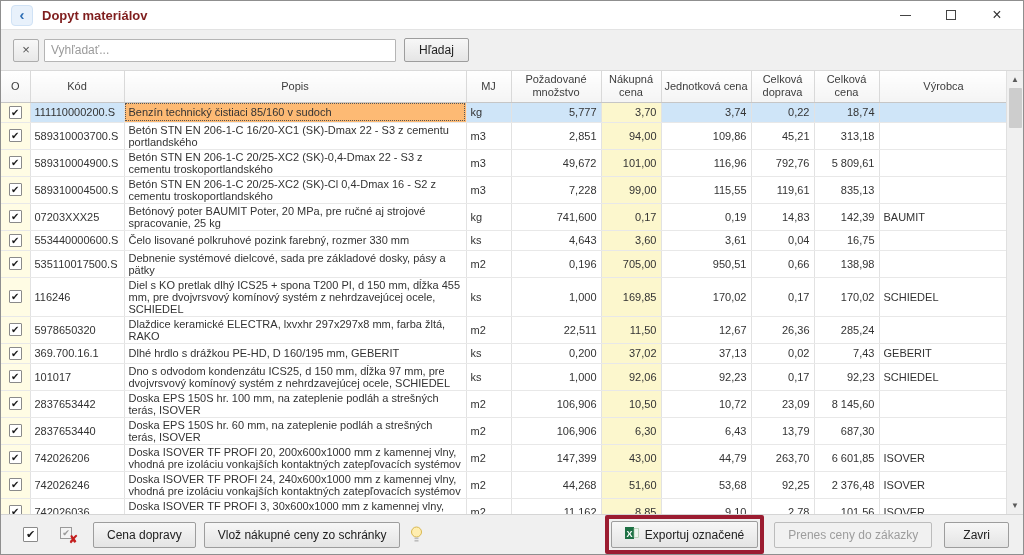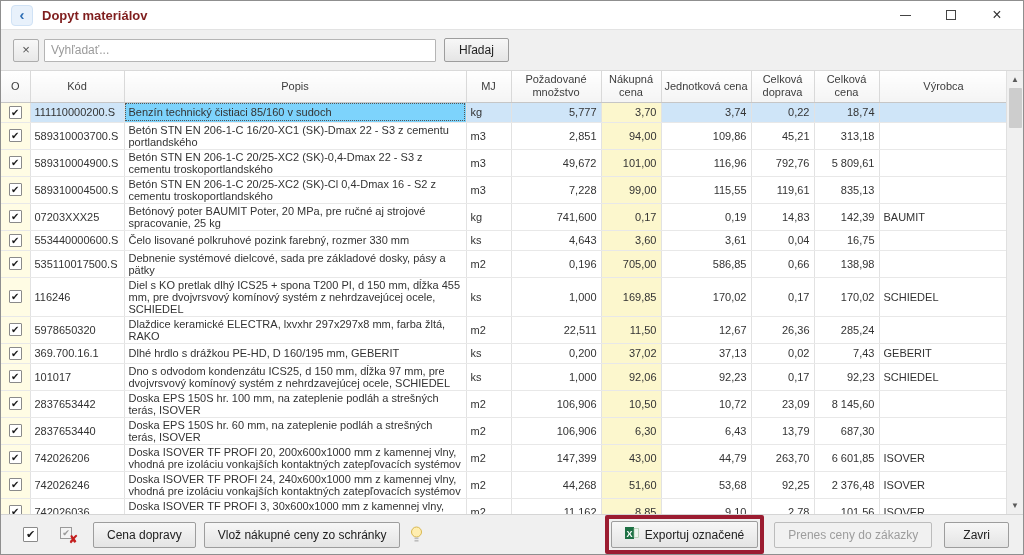--- a/index.html
+++ b/index.html
@@ -17,21 +17,21 @@
   .win-controls { margin-left:auto; display:flex; align-items:center; gap:26px; padding-right:8px; }
   .wc { width:20px; height:20px; display:flex; align-items:center; justify-content:center; cursor:pointer; }
   .wc-min { width:11px; height:1px; background:#444; display:block; }
   .wc-max { width:10px; height:10px; border:1.5px solid #444; display:block; }
   .wc-close { font-size:16px; color:#333; line-height:1; }
 
   
   .toolbar { height:41px; background:#f0f0f0; border-bottom:1px solid #d9d9d9; display:flex; align-items:center; padding:0 12px; flex:0 0 auto; }
   .clear-btn { width:26px; height:23px; background:linear-gradient(#f8f8f8,#e8e8e8); border:1px solid #adadad; border-radius:2px;
     color:#555; font-size:13px; line-height:20px; text-align:center; cursor:pointer; }
-  .search-input { margin-left:5px; width:392px; height:23px; border:1px solid #b5b5b5; border-radius:1px; padding:0 6px;
+  .search-input { margin-left:5px; width:352px; height:23px; border:1px solid #b5b5b5; border-radius:1px; padding:0 6px;
     font-family:"Liberation Sans", sans-serif; font-size:12px; color:#333; background:#fff; }
   .search-input::placeholder { color:#9b9b9b; }
   .search-btn { margin-left:8px; height:24px; padding:0 14px; background:linear-gradient(#f7f7f7,#e5e5e5); border:1px solid #9d9d9d;
     border-radius:2px; font-family:"Liberation Sans", sans-serif; font-size:12px; color:#222; cursor:pointer; }
 
   
   .table-area { flex:0 0 443px; height:443px; display:flex; background:#fff; overflow:hidden; position:relative; }
   .grid-wrap { width:1007px; height:443px; overflow:hidden; }
   table.grid { border-collapse:collapse; table-layout:fixed; width:1007px; font-size:11px; color:#333; }
   table.grid th {
@@ -40,21 +40,21 @@
   }
   table.grid td { border-right:1px solid #e2e2e2; border-bottom:1px solid #e8e8e8; padding:1px 4px; line-height:12px; vertical-align:middle; height:20px; overflow:hidden; }
   td.col-check { background:#fffce4; text-align:center; }
   td.col-kod { padding-left:7px; }
   td.col-buy { background:#fcf7cd; text-align:right; padding-right:6px; }
   td.num { text-align:right; padding-right:6px; }
   td.col-maker { padding-left:4px; }
   tr.selected td { background:#cfe5f8; }
   tr.selected td.col-check { background:#fffce4; }
   tr.selected td.col-buy { background:#fcf7cd; }
-  tr.selected td.focused { background:#7dd3fc; outline:1px dotted #555; outline-offset:-2px; }
+  tr.selected td.focused { background:#fdba74; outline:1px dotted #555; outline-offset:-2px; }
 
   .cb { display:inline-block; width:13px; height:13px; background:#fff; border:1px solid #8a8a8a; border-radius:1px;
     text-align:center; vertical-align:middle; cursor:pointer; position:relative; }
   .cb .tick { position:absolute; left:0; top:-1px; width:100%; font-size:10px; line-height:13px; color:#1a1a1a; }
 
   
   .vscroll { width:17px; height:443px; background:#f0f0f0; border-left:1px solid #e0e0e0; display:flex; flex-direction:column; align-items:center; flex:0 0 17px; }
   .vs-arrow { width:17px; height:17px; display:flex; align-items:center; justify-content:center; font-size:8px; color:#5a5a5a; cursor:pointer; }
   .vs-thumb { width:13px; height:40px; background:#cdcdcd; border-radius:1px; cursor:pointer; }
   .vs-spacer { flex:1; }
@@ -207,21 +207,21 @@
               <td class="num">16,75</td>
               <td class="col-maker"></td>
             </tr>
             <tr>
               <td class="col-check"><span class="cb"><span class="tick">✔</span></span></td>
               <td class="col-kod">535110017500.S</td>
               <td class="col-popis">Debnenie systémové dielcové, sada pre základové dosky, pásy a pätky</td>
               <td class="col-mj">m2</td>
               <td class="num">0,196</td>
               <td class="col-buy">705,00</td>
-              <td class="num">586,85</td>
+              <td class="num">950,51</td>
               <td class="num">0,66</td>
               <td class="num">138,98</td>
               <td class="col-maker"></td>
             </tr>
             <tr>
               <td class="col-check"><span class="cb"><span class="tick">✔</span></span></td>
               <td class="col-kod">116246</td>
               <td class="col-popis">Diel s KO pretlak dlhý ICS25 + spona T200 PI, d 150 mm, dĺžka 455 mm, pre dvojvrsvový komínový systém z nehrdzavejúcej ocele, SCHIEDEL</td>
               <td class="col-mj">ks</td>
               <td class="num">1,000</td>

